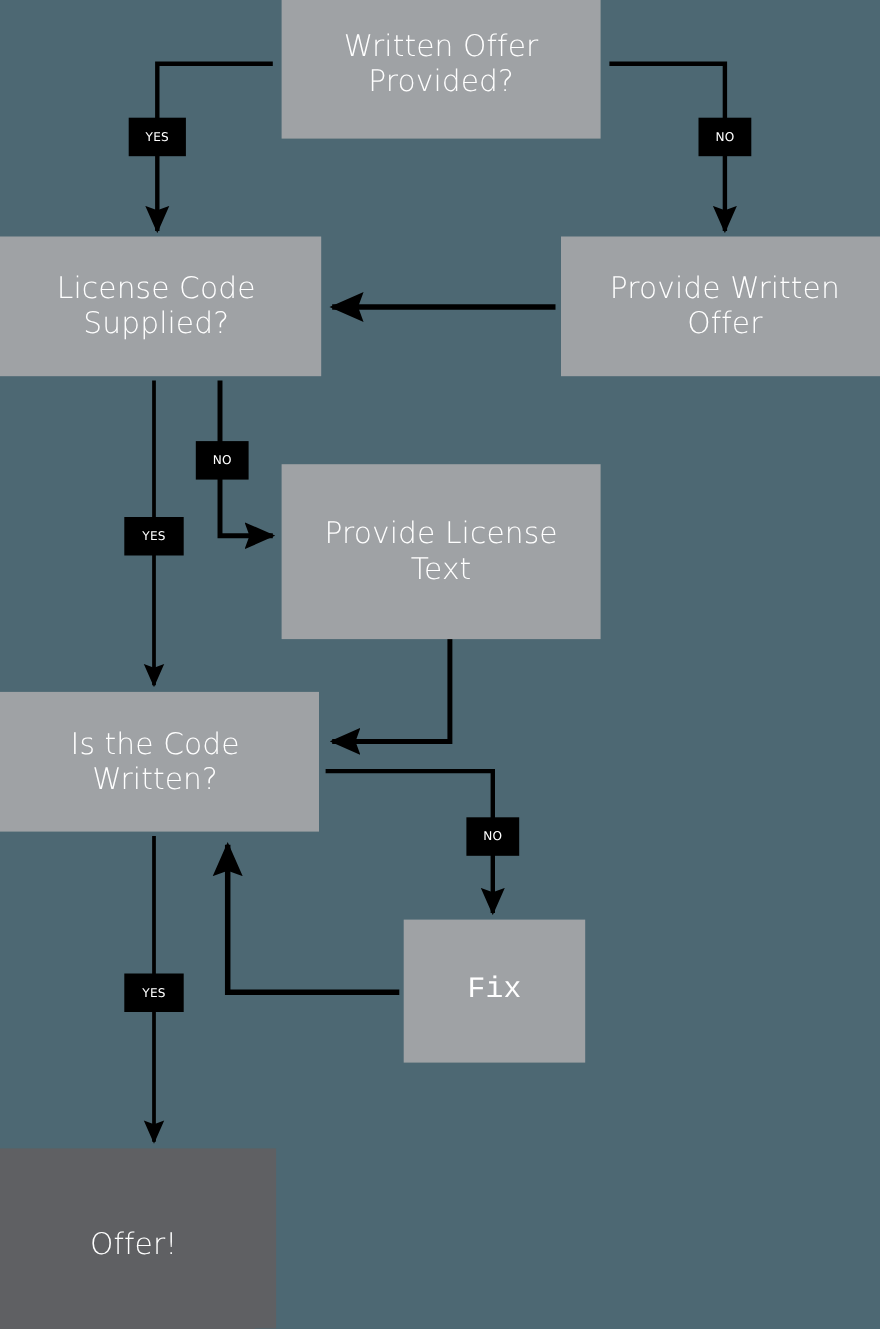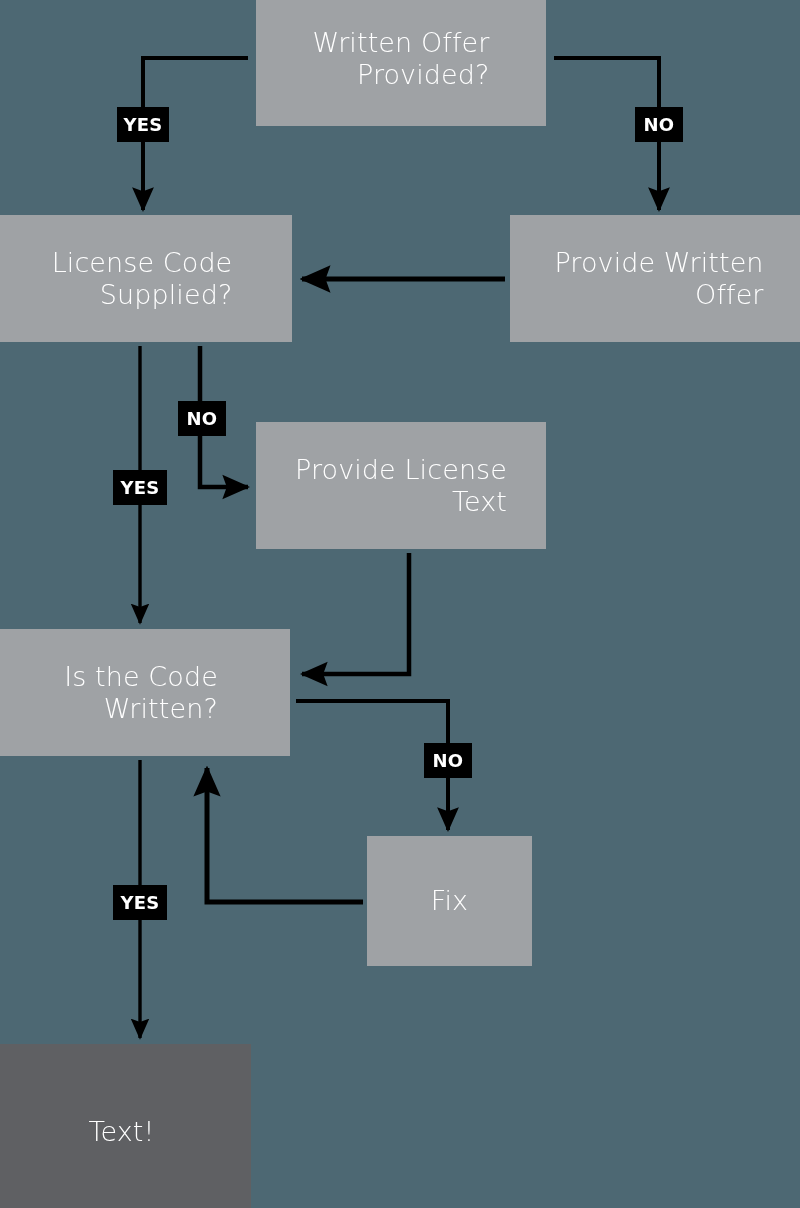--- a/index.html
+++ b/index.html
@@ -34,32 +34,31 @@
     text-align: center;
     color: #ffffff;
     font-weight: 300;
     line-height: 1.18;
     letter-spacing: 0.1px;
     padding: 4px 10px;
   }
   .node-label {
     display: block;
     white-space: pre-line;
-    text-align: right;
   }
   .edge-label {
     position: absolute;
     box-sizing: border-box;
     background: #000000;
     color: #ffffff;
     display: flex;
     align-items: center;
     justify-content: center;
-    font-size: 18px;
-    font-weight: 700;
+    font-size: 11px;
+    font-weight: 400;
     letter-spacing: 0.2px;
     line-height: 1;
   }
 </style>
 </head>
 <body>
 
 <div id="canvas">
 
   <svg id="edge-layer" viewBox="0 0 800 1208" width="800" height="1208">
@@ -94,33 +93,33 @@
 Provided?</span>
       </div>
       <div class="node" style="left: -8px; top: 215px; width: 300px; height: 127px; background: rgb(159, 162, 165); font-size: 27px;">
         <span class="node-label">License Code
 Supplied?</span>
       </div>
       <div class="node" style="left: 510px; top: 215px; width: 298px; height: 127px; background: rgb(159, 162, 165); font-size: 27px;">
         <span class="node-label">Provide Written
 Offer</span>
       </div>
-      <div class="node" style="left: 256px; top: 422px; width: 290px; height: 127px; background: rgb(159, 162, 165); font-size: 27px;">
+      <div class="node" style="left: 256px; top: 422px; width: 290px; height: 159px; background: rgb(159, 162, 165); font-size: 27px;">
         <span class="node-label">Provide License
 Text</span>
       </div>
       <div class="node" style="left: -8px; top: 629px; width: 298px; height: 127px; background: rgb(159, 162, 165); font-size: 27px;">
         <span class="node-label">Is the Code
 Written?</span>
       </div>
-      <div class="node" style="left: 367px; top: 836px; width: 165px; height: 130px; background: rgb(159, 162, 165); font-size: 27px;">
+      <div class="node" style="left: 367px; top: 836px; width: 165px; height: 130px; background: rgb(159, 162, 165); font-size: 27px; font-family: Liberation Mono, monospace;">
         <span class="node-label">Fix</span>
       </div>
       <div class="node" style="left: -8px; top: 1044px; width: 259px; height: 176px; background: rgb(95, 96, 99); font-size: 27px;">
-        <span class="node-label">Text!</span>
+        <span class="node-label">Offer!</span>
       </div>
     </div>
   <div id="edge-labels">
       <div class="edge-label" style="left: 117px; top: 107px; width: 52px; height: 35px; background: rgb(0, 0, 0);">YES</div>
       <div class="edge-label" style="left: 635px; top: 107px; width: 48px; height: 35px; background: rgb(0, 0, 0);">NO</div>
       <div class="edge-label" style="left: 178px; top: 401px; width: 48px; height: 35px; background: rgb(0, 0, 0);">NO</div>
       <div class="edge-label" style="left: 113px; top: 470px; width: 54px; height: 35px; background: rgb(0, 0, 0);">YES</div>
       <div class="edge-label" style="left: 424px; top: 743px; width: 48px; height: 35px; background: rgb(0, 0, 0);">NO</div>
       <div class="edge-label" style="left: 113px; top: 885px; width: 54px; height: 35px; background: rgb(0, 0, 0);">YES</div>
     </div>

